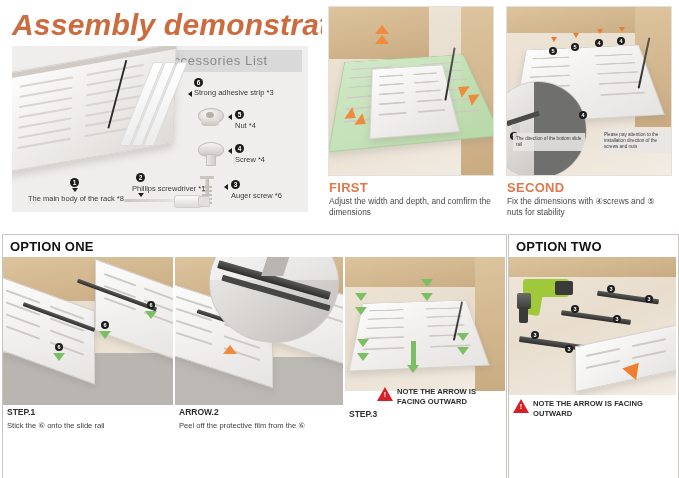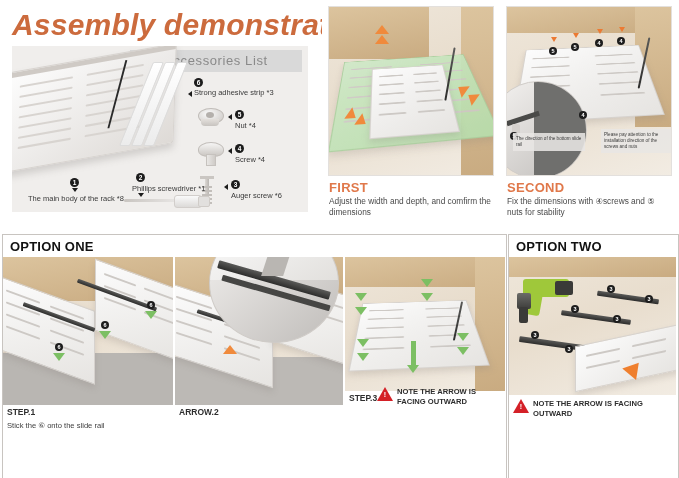--- a/index.html
+++ b/index.html
@@ -376,20 +376,21 @@
               <div class="rail" style="left:6px;top:52px;width:116px;height:8px;transform:rotate(16deg);"></div>
               <div class="rail" style="left:10px;top:66px;width:112px;height:6px;
                           transform:rotate(16deg);background:#464644;"></div>
               <div style="position:absolute;left:56px;top:22px;width:22px;height:30px;
                           background:#b9b6b2;transform:skewX(-18deg);"></div>
             </div>
             <div class="arrow-o" style="left:48px;top:88px;transform:rotate(180deg);"></div>
           </div>
         </div>
         <div class="step-label">ARROW.2</div>
+        <div class="step-cap" style="width:162px;">Peel off the protective film from the ⑥</div>
       </div>
 
       <div class="step" style="left:342px;width:160px;">
         <div class="step-img" style="height:134px;">
           <div class="scene">
             <div class="wall"></div>
             <div class="wood" style="left:0;top:0;width:160px;height:30px;"></div>
             <div class="wood" style="left:130px;top:0;width:30px;height:134px;"></div>
             <div class="tray" style="left:12px;top:26px;width:118px;height:92px;transform:perspective(220px) rotateX(46deg) rotateZ(-3deg);">
               <div class="slat" style="left:8px;top:12px;width:38px;"></div>
@@ -409,21 +410,21 @@
             <div class="arrow-g" style="left:12px;top:96px;"></div>
             <div class="arrow-g" style="left:76px;top:22px;"></div>
             <div class="arrow-g" style="left:76px;top:36px;"></div>
             <div class="arrow-g" style="left:112px;top:76px;"></div>
             <div class="arrow-g" style="left:112px;top:90px;"></div>
             <div style="position:absolute;left:66px;top:84px;width:5px;height:28px;background:#7cbf63;"></div>
             <div class="arrow-g" style="left:62px;top:108px;"></div>
             <div class="rail" style="left:112px;top:44px;width:2px;height:40px;transform:rotate(12deg);"></div>
           </div>
         </div>
-        <div class="step-label" style="top:136px;">STEP.3</div>
+        <div class="step-label" style="top:152px;">STEP.3</div>
         <div class="warn-row" style="left:32px;top:130px;width:126px;">
           <div class="warn-tri"></div>
           <div class="warn-txt">NOTE THE ARROW IS FACING OUTWARD</div>
         </div>
       </div>
     </div>
 
     <div class="opt-box opt-two">
       <div class="opt-head">OPTION TWO</div>
       <div class="step" style="left:0;width:167px;">

